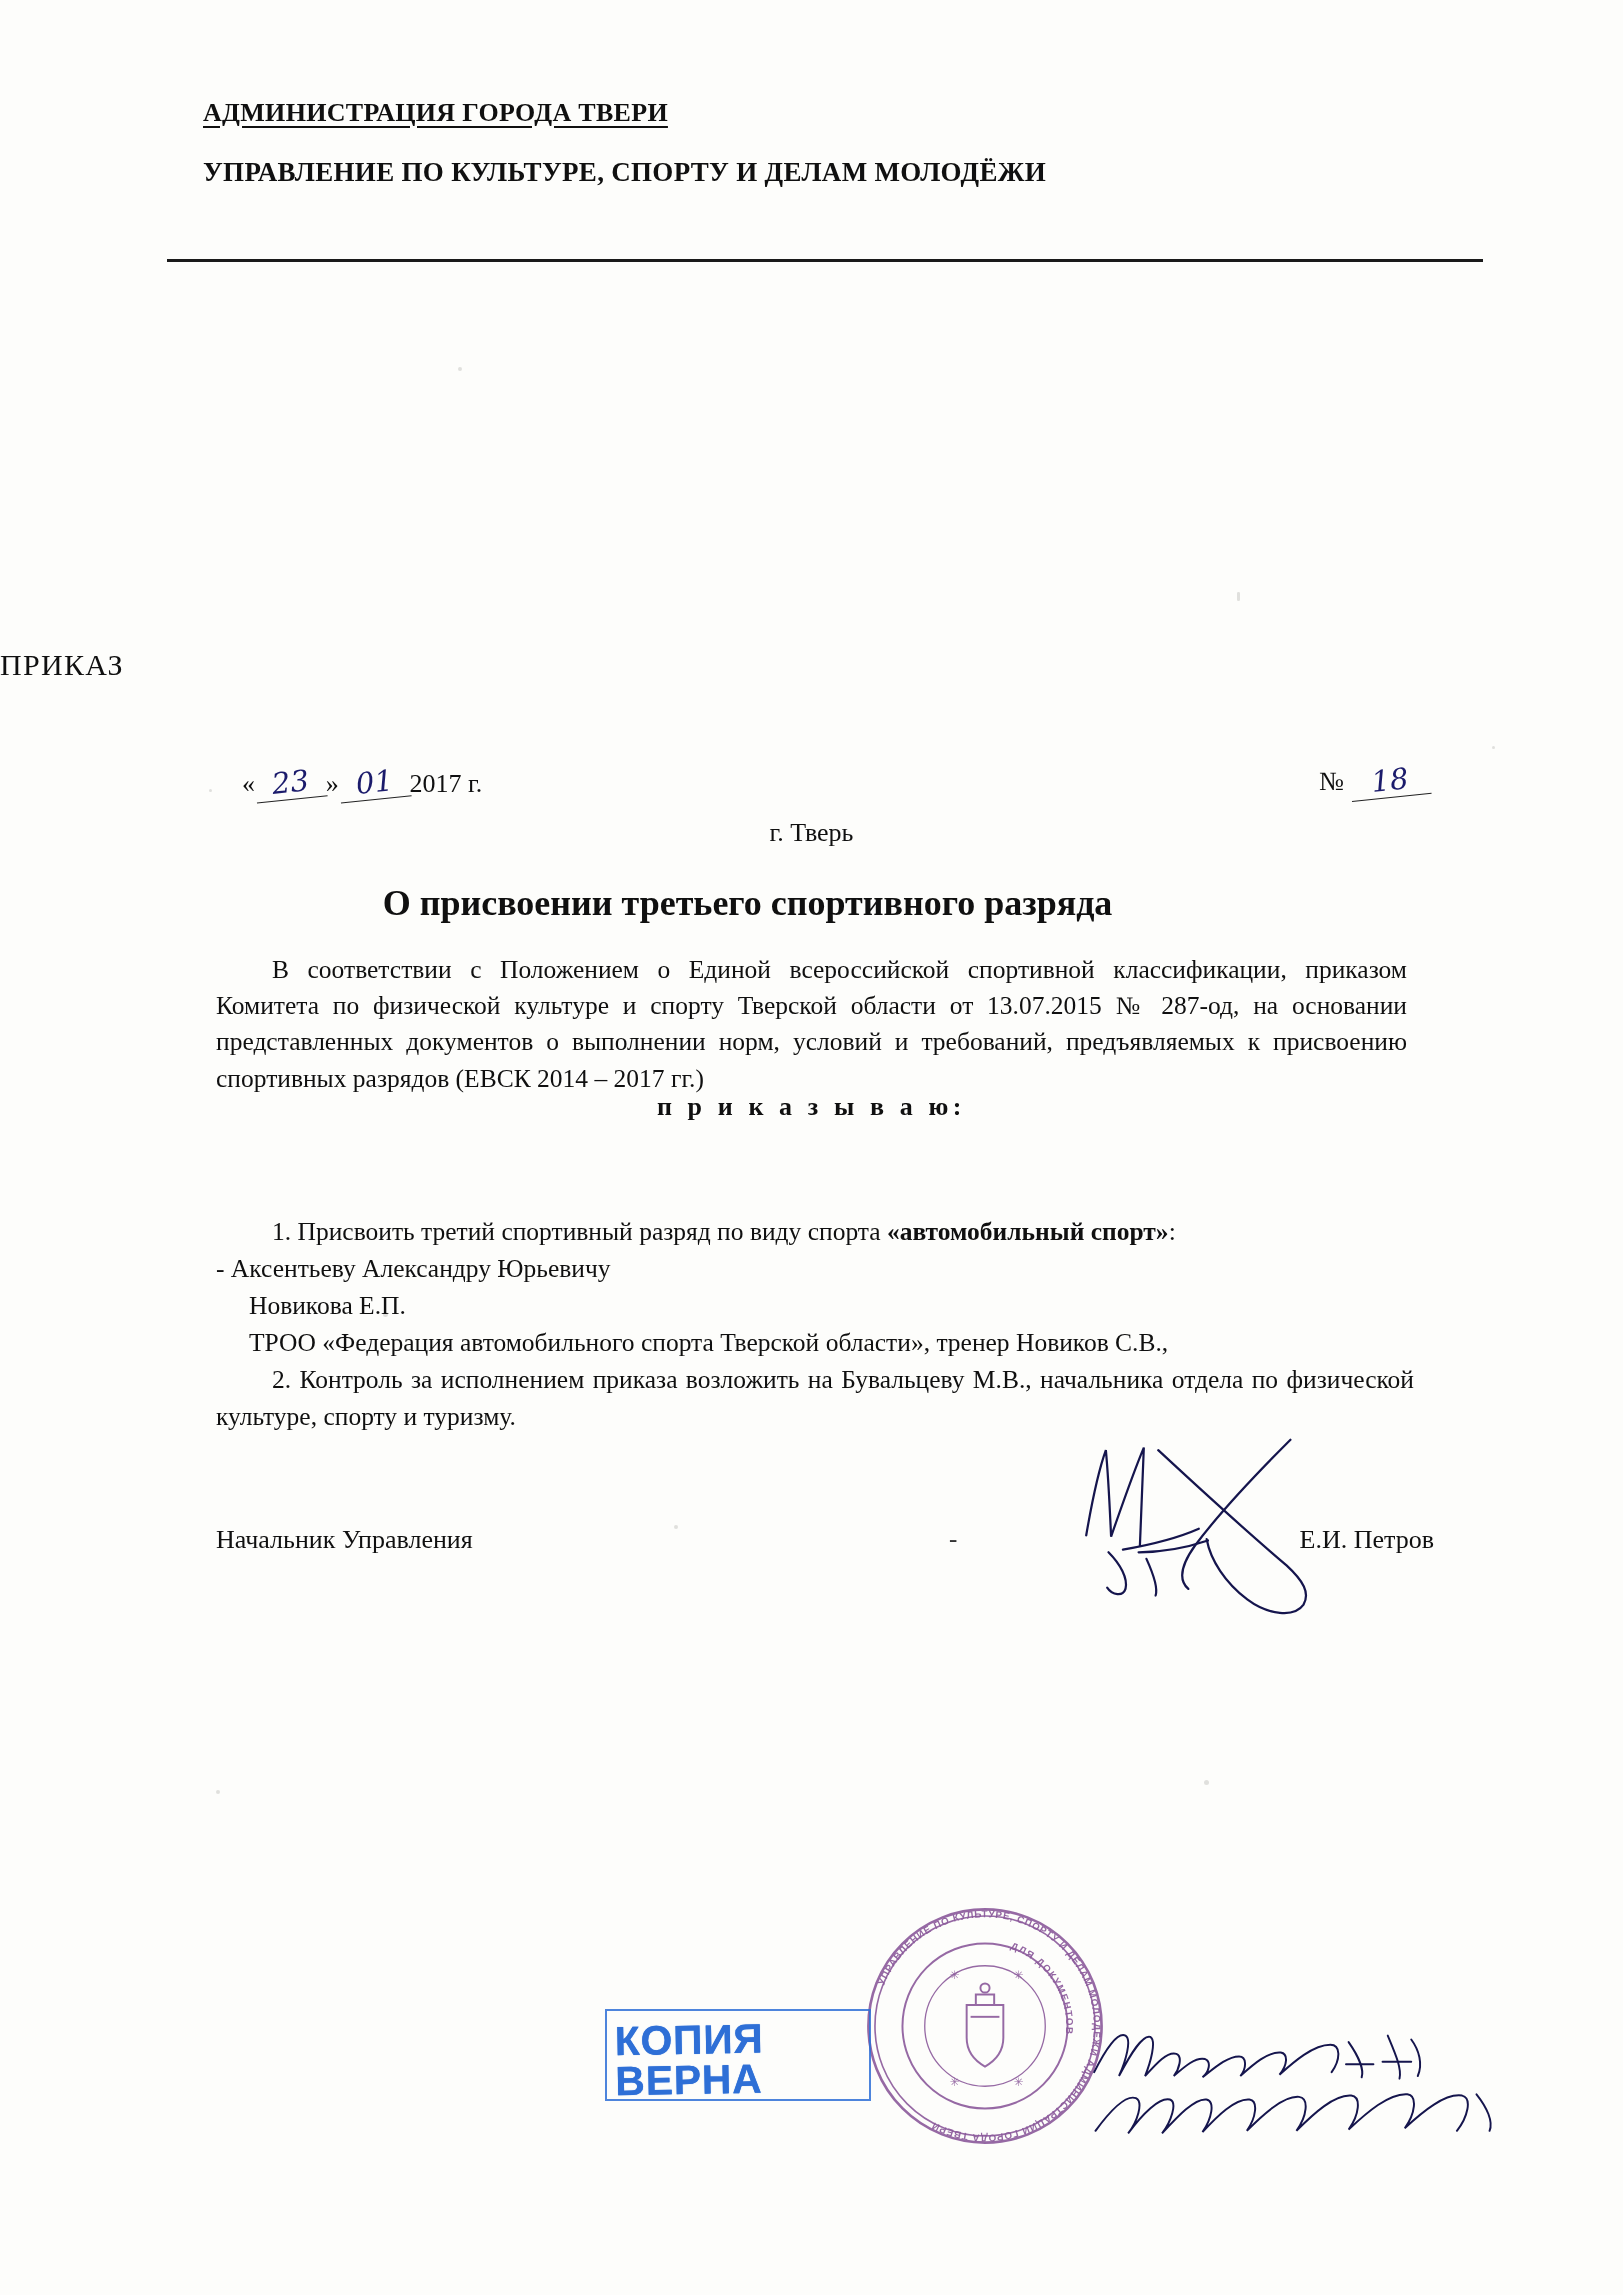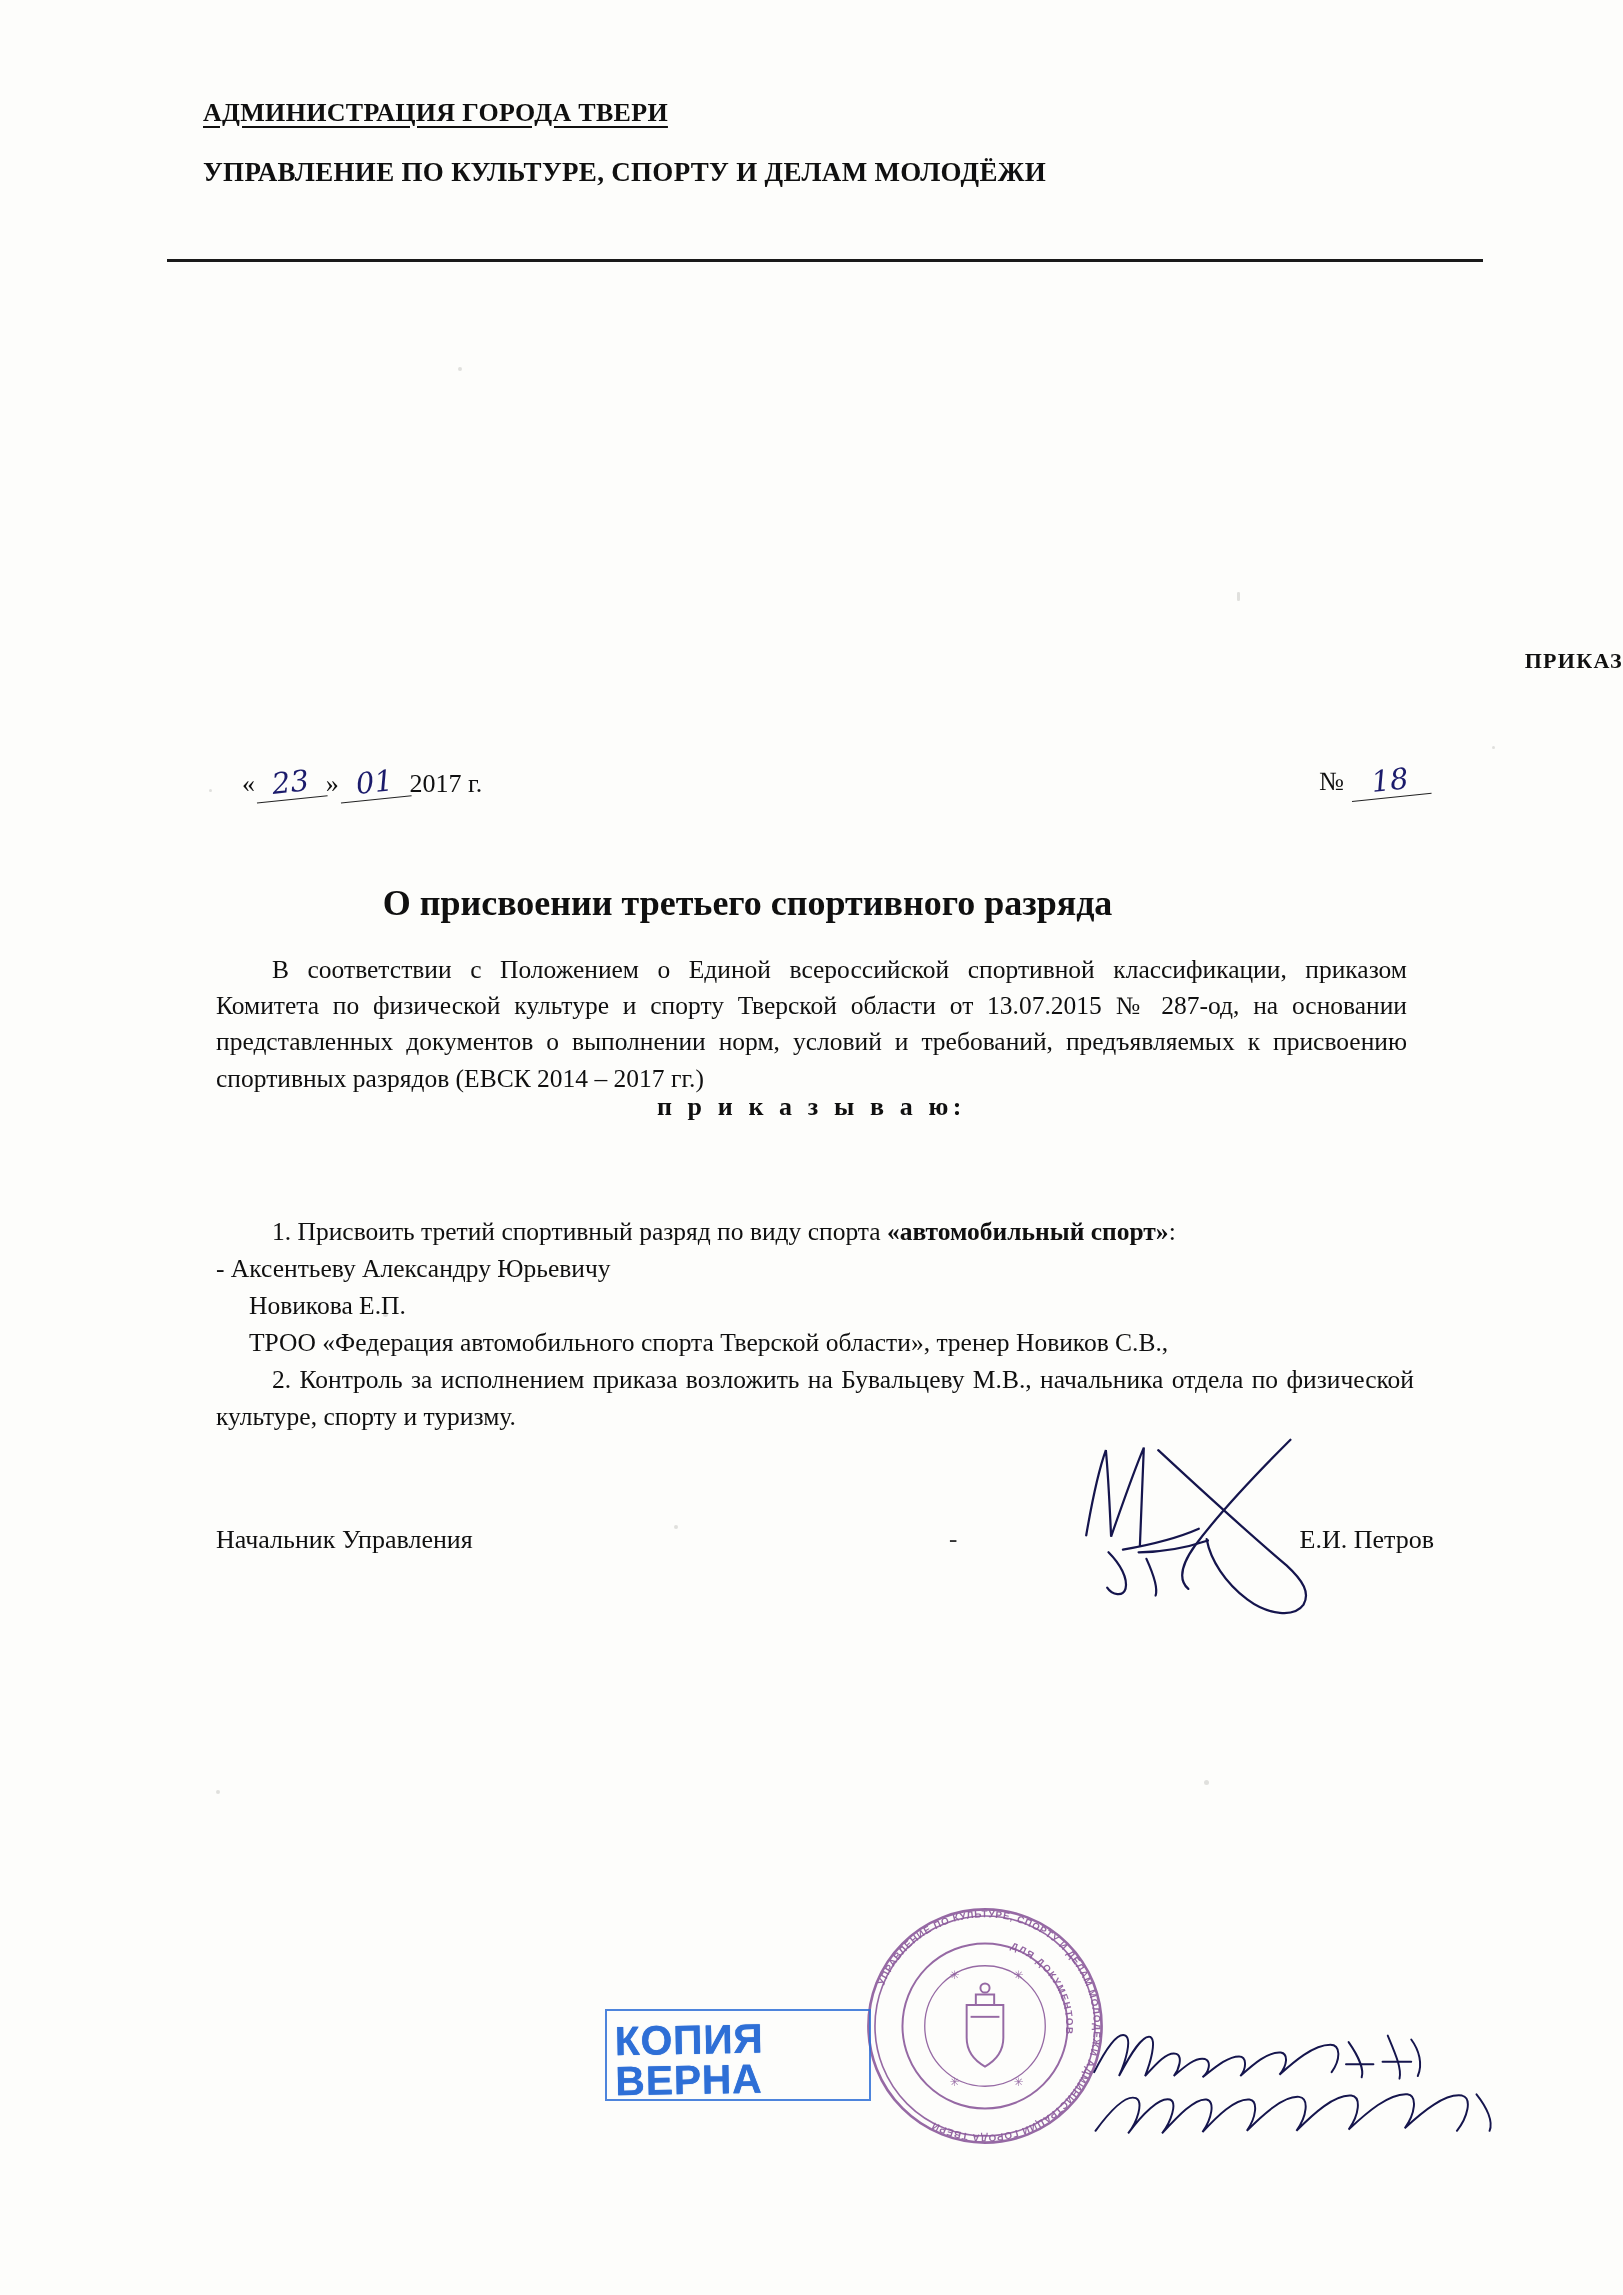--- a/index.html
+++ b/index.html
@@ -77,23 +77,23 @@
     font-size: 23px;
     white-space: nowrap;
   }
 
   
   .doc-title {
     position: absolute;
     top: 648px;
     left: 0;
     width: 1623px;
-    text-align: right;
-    font-weight: bold;
-    font-size: 22px;
+    text-align: left;
+    font-weight: normal;
+    font-size: 30px;
     letter-spacing: 1.3px;
   }
 
   
   .date-row {
     position: absolute;
     top: 765px;
     left: 242px;
     font-size: 26px;
     white-space: nowrap;
@@ -273,20 +273,21 @@
 
   <div class="date-row">
     <span class="q">«</span><span class="hand u-line">23</span><span class="q">»</span><span class="hand u-line">01</span><span>2017 г.</span>
   </div>
 
   <div class="num-row">
     <span>№</span>
     <span class="hand u-line" style="min-width:72px;">18</span>
   </div>
 
+  <div class="city">г. Тверь</div>
   <div class="subject">О присвоении третьего спортивного разряда</div>
 
   <div class="body-block">
     <p>В соответствии с Положением о Единой всероссийской спортивной классификации, приказом Комитета по физической культуре и спорту Тверской области от 13.07.2015 № 287-од, на основании представленных документов о выполнении норм, условий и требований, предъявляемых к присвоению спортивных разрядов (ЕВСК 2014 – 2017 гг.)</p>
   </div>
 
   <div class="order-word">п р и к а з ы в а ю:</div>
 
   <div class="items">
     <p class="ind">

